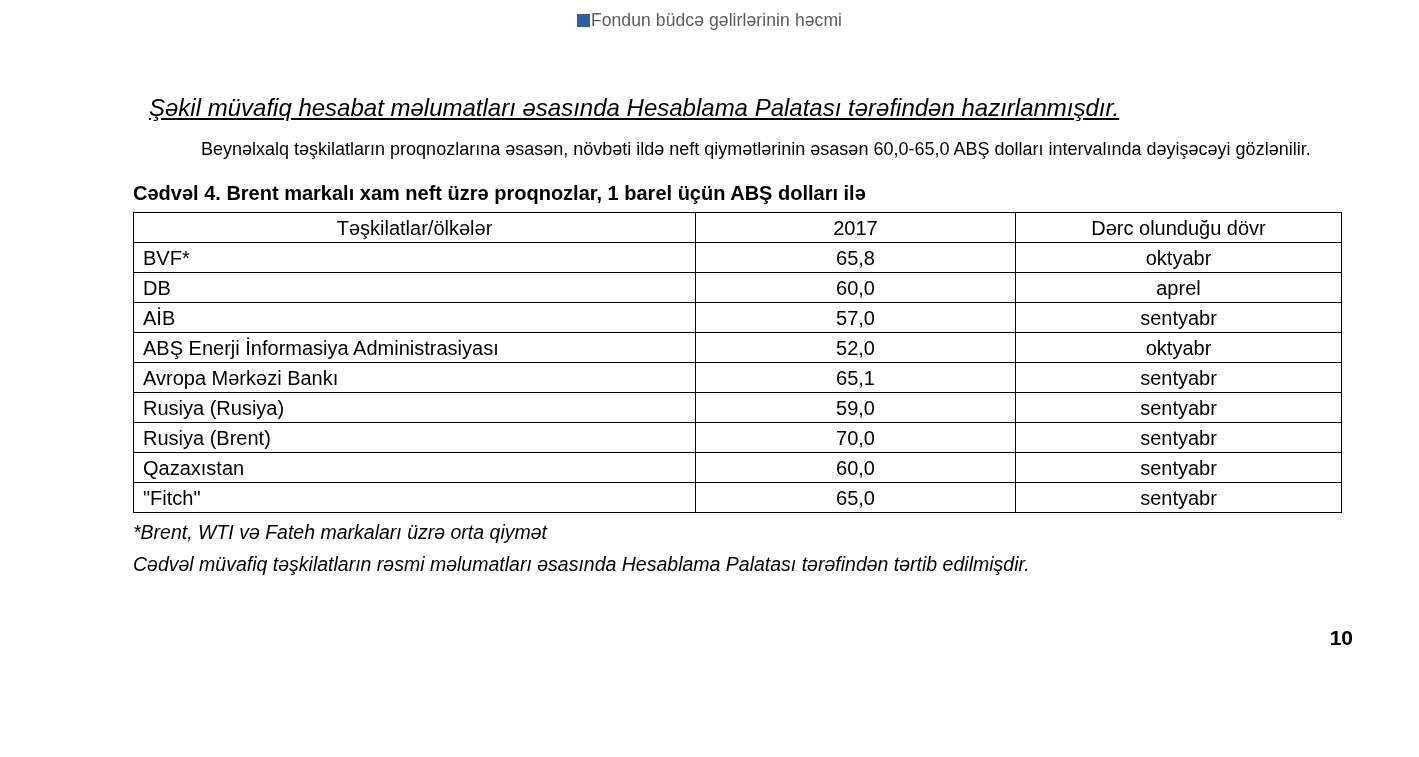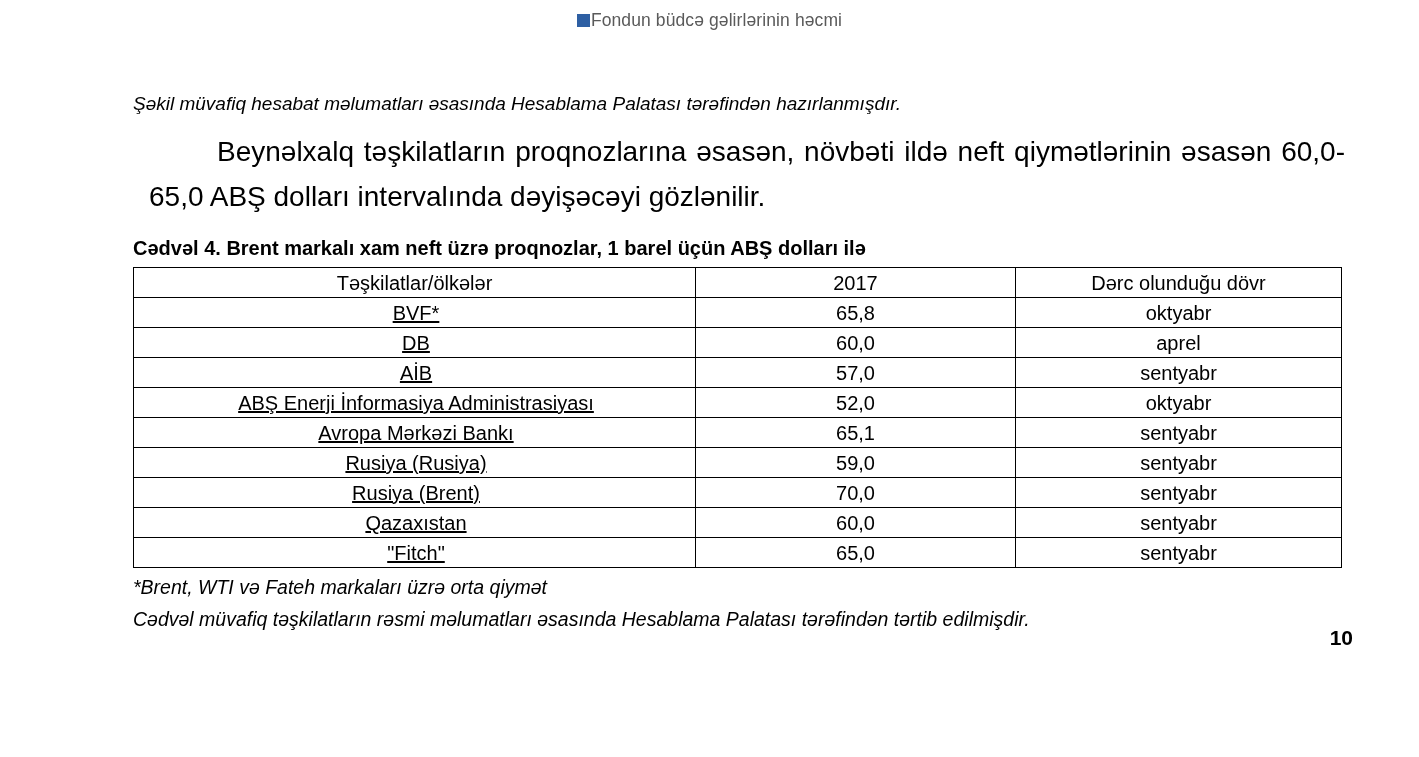--- a/index.html
+++ b/index.html
@@ -49,29 +49,30 @@
   
   .content {
     position: absolute;
     left: 133px;
     top: 92px;
     width: 1212px;
   }
 
   .note-italic {
     font-style: italic;
-    font-size: 19px;
+    font-size: 24px;
     line-height: 1.3;
-    margin: 0 0 12px 0;
+    margin: 0 0 12px 16px;
+    text-decoration: underline;
   }
 
   .para {
-    font-size: 28px;
+    font-size: 18px;
     line-height: 1.62;
-    margin: 0 0 6px 16px;
+    margin: 0 0 6px 0;
     text-align: justify;
     text-justify: inter-word;
   }
   .para .indent {
     display: inline-block;
     width: 68px;
   }
 
   .table-caption {
     font-size: 20px;
@@ -93,23 +94,22 @@
     height: 29px;
     padding: 0 6px;
     line-height: 28px;
     vertical-align: middle;
   }
   table.forecast thead th {
     font-weight: normal;
     text-align: center;
   }
   table.forecast tbody td.org {
-    text-align: center;
+    text-align: left;
     padding-left: 9px;
-    text-decoration: underline;
   }
   table.forecast tbody td.val,
   table.forecast tbody td.period {
     text-align: center;
   }
   col.c-org { width: 562px; }
   col.c-val { width: 320px; }
   col.c-per { width: 326px; }
 
   .footnote {

